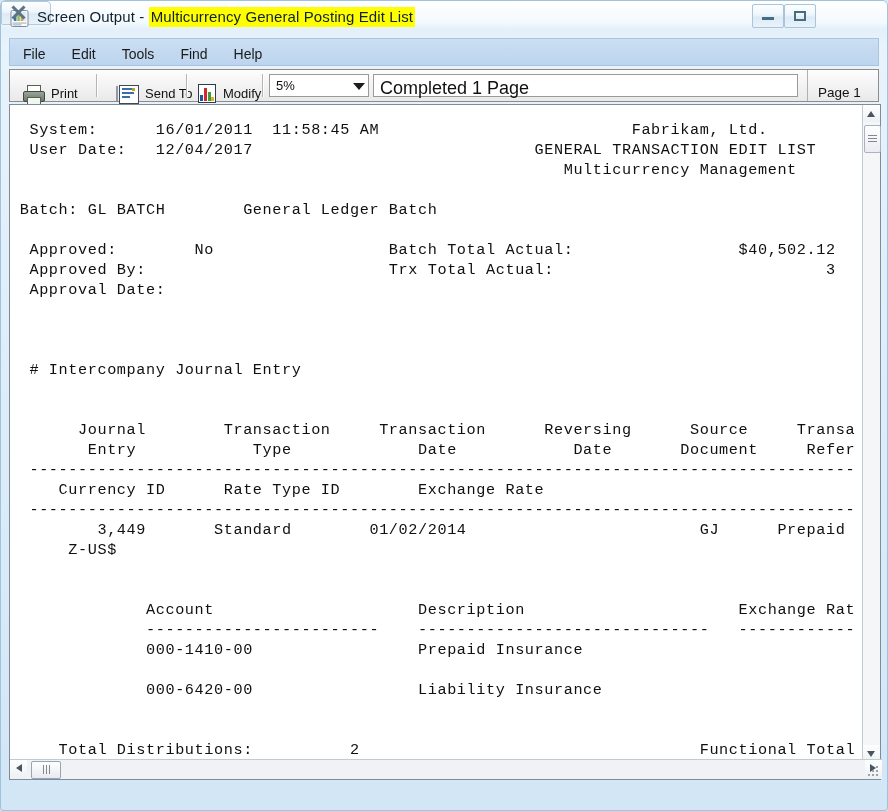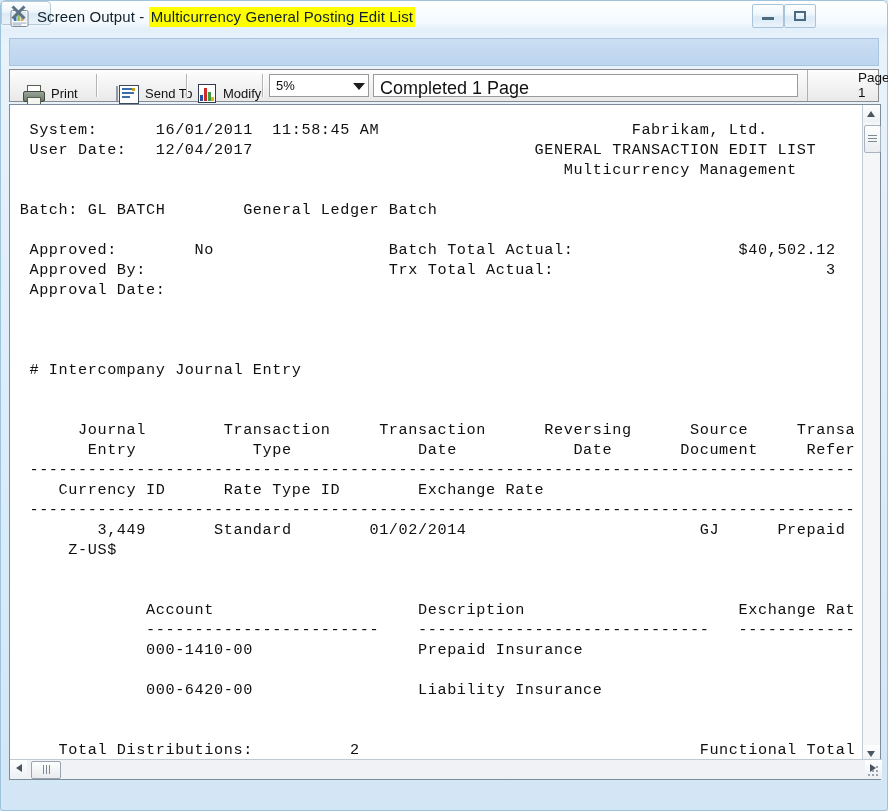--- a/index.html
+++ b/index.html
@@ -138,21 +138,21 @@
     position:absolute; left:363px; top:4px; width:425px; height:23px;
     background:#ffffff; border:1px solid #9a9a9a; box-sizing:border-box;
     font-size:18px; color:#111;
   }
   #status-field .val { position:absolute; left:6px; top:3px; }
   #page-field {
     position:absolute; left:797px; top:0px; width:81px; height:31px;
     border-left:1px solid #b0b0b0;
     font-size:13.5px; color:#111;
   }
-  #page-field .val { position:absolute; left:10px; top:0;margin-left:40px; }
+  #page-field .val { position:absolute; left:10px; top:15px; }
 
   
   #viewport {
     position:absolute; left:8px; top:103px; width:872px; height:676px;
     border:1px solid #7e8c99; box-sizing:border-box; background:#ffffff;
   }
   #paper {
     position:absolute; left:0; top:0; width:846px; height:657px;
     overflow:hidden; background:#ffffff;
   }
@@ -245,20 +245,23 @@
     <div class="winbtn" id="btn-max">
       <div class="glyph-max"></div>
     </div>
     <div id="btn-close">
       <div class="glyph-close-a"></div>
       <div class="glyph-close-b"></div>
     </div>
   </div>
 
   <div id="menubar">
+    <div class="menus">
+      <span class="menu-item">File</span><span class="menu-item">Edit</span><span class="menu-item">Tools</span><span class="menu-item">Find</span><span class="menu-item">Help</span>
+    </div>
   </div>
 
   <div id="toolbar">
     <div class="tb-btn" style="left:6px;">
       <span class="ic-print">
         <span class="paper"></span>
           <span class="body"></span>
           <span class="out"></span>
       </span>
       <span class="tb-label">Print</span>

